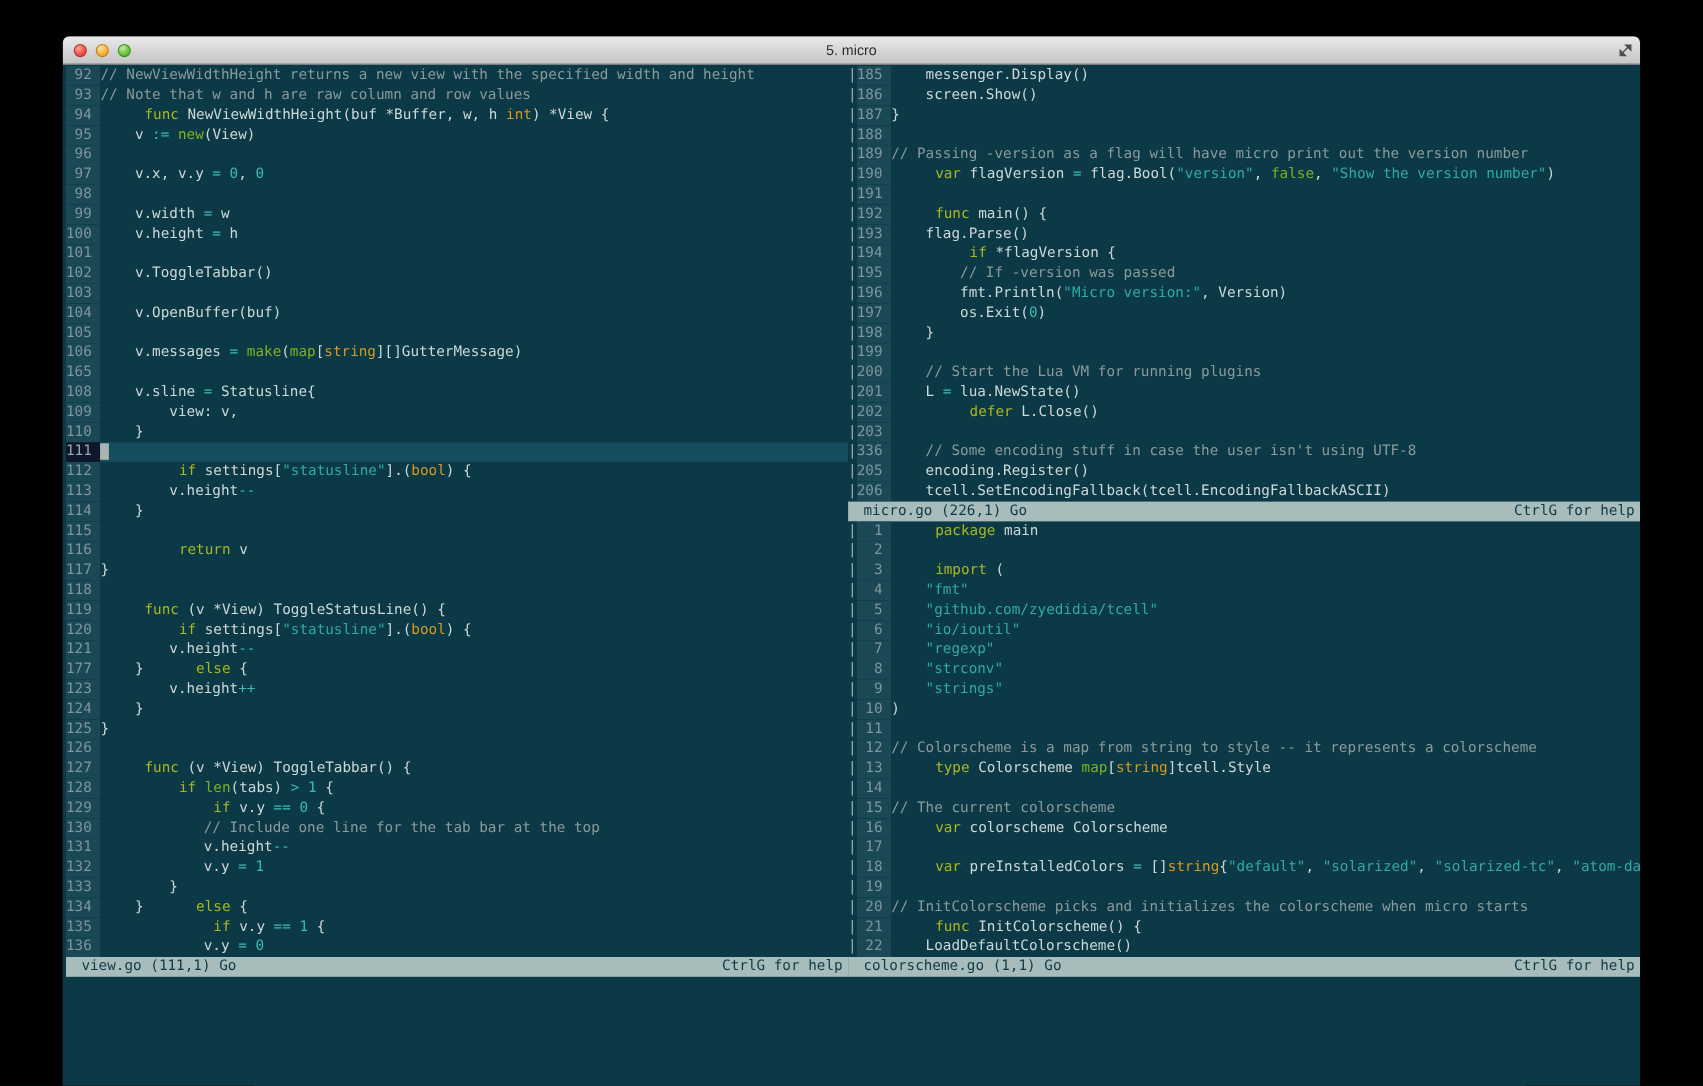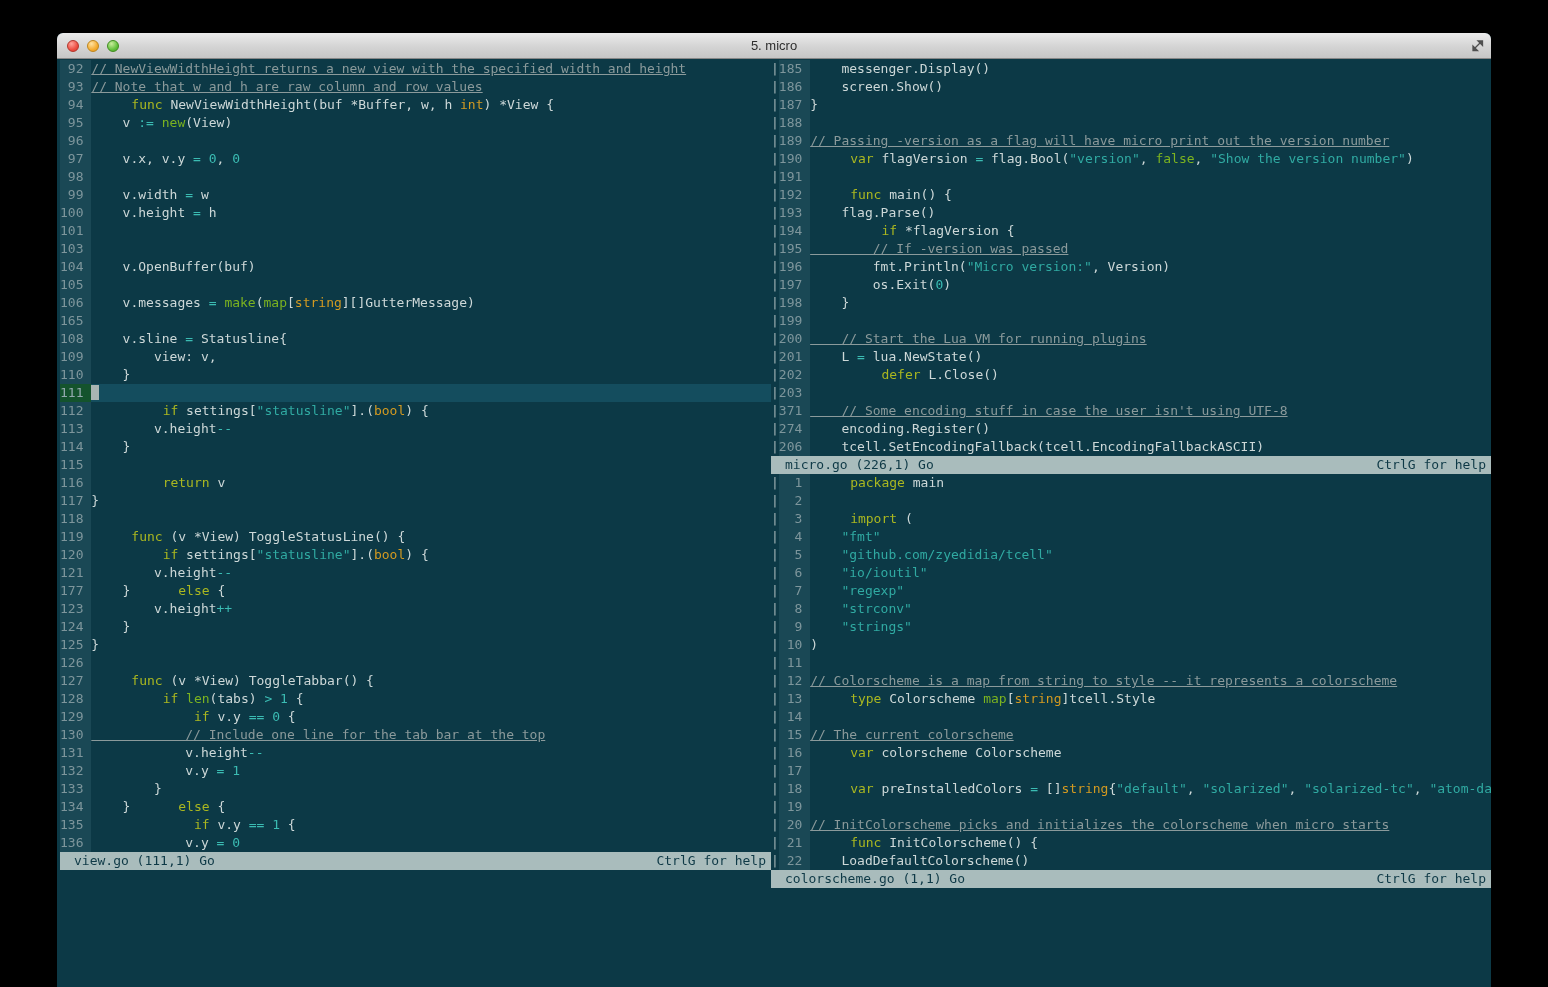--- a/index.html
+++ b/index.html
@@ -25,27 +25,27 @@
   .content{position:absolute;top:26px;left:0;right:0;bottom:0;
     display:flex;box-sizing:border-box;padding:1px 0 0 3px;
     font-family:"DejaVu Sans Mono",monospace;font-size:13px;line-height:18px;}
   .col-left{width:711px;display:flex;flex-direction:column;flex:none;}
   .col-right{flex:1;min-width:0;display:flex;flex-direction:column;overflow:hidden;}
   .pane{display:flex;flex-direction:column;flex:none;overflow:hidden;}
 
   .row{height:18px;display:flex;white-space:pre;flex:none;overflow:hidden;}
   .pipe{color:#9fb2b4;background:#0c3946;flex:none;}
   .gutter{color:#7e969c;background:#1a4855;flex:none;}
-  .gutter-cur{background:#14532d;color:#93a9ae;}
+  .gutter-cur{background:#0f172a;color:#93a9ae;}
   .code{flex:1;white-space:pre;}
   .cursor-line{background:#144d5e;}
   .cursor-block{background:#a9b5b3;color:#a9b5b3;}
 
   .sg-n{color:#cdd8d8;}
-  .sg-c{color:#8b9a9b;text-decoration:underline;}
+  .sg-c{color:#8b9a9b;}
   .sg-k{color:#aab720;padding-left:40px;}
   .sg-g{color:#7cb320;}
   .sg-t{color:#d39a21;}
   .sg-s{color:#30aaa2;}
   .sg-o{color:#3bbcb3;}
   .sg-d{color:#3bbcb3;}
 
   .statusbar{height:18px;flex:none;background:#a9bcbc;color:#0e3946;
     display:flex;justify-content:space-between;white-space:pre;
     padding:0 5px 0 14px;box-sizing:border-box;}
@@ -78,20 +78,21 @@
           <div class="row"><span class="gutter"> 92 </span><span class="code"><span class="sg-c">// NewViewWidthHeight returns a new view with the specified width and height</span></span></div>
           <div class="row"><span class="gutter"> 93 </span><span class="code"><span class="sg-c">// Note that w and h are raw column and row values</span></span></div>
           <div class="row"><span class="gutter"> 94 </span><span class="code"><span class="sg-k">func</span><span class="sg-n"> NewViewWidthHeight(buf *Buffer, w, h </span><span class="sg-t">int</span><span class="sg-n">) *View {</span></span></div>
           <div class="row"><span class="gutter"> 95 </span><span class="code"><span class="sg-n">    v </span><span class="sg-o">:=</span><span class="sg-n"> </span><span class="sg-g">new</span><span class="sg-n">(View)</span></span></div>
           <div class="row"><span class="gutter"> 96 </span><span class="code"></span></div>
           <div class="row"><span class="gutter"> 97 </span><span class="code"><span class="sg-n">    v.x, v.y </span><span class="sg-o">=</span><span class="sg-n"> </span><span class="sg-d">0</span><span class="sg-n">, </span><span class="sg-d">0</span></span></div>
           <div class="row"><span class="gutter"> 98 </span><span class="code"></span></div>
           <div class="row"><span class="gutter"> 99 </span><span class="code"><span class="sg-n">    v.width </span><span class="sg-o">=</span><span class="sg-n"> w</span></span></div>
           <div class="row"><span class="gutter">100 </span><span class="code"><span class="sg-n">    v.height </span><span class="sg-o">=</span><span class="sg-n"> h</span></span></div>
           <div class="row"><span class="gutter">101 </span><span class="code"></span></div>
+          <div class="row"><span class="gutter">102 </span><span class="code"><span class="sg-n">    v.ToggleTabbar()</span></span></div>
           <div class="row"><span class="gutter">103 </span><span class="code"></span></div>
           <div class="row"><span class="gutter">104 </span><span class="code"><span class="sg-n">    v.OpenBuffer(buf)</span></span></div>
           <div class="row"><span class="gutter">105 </span><span class="code"></span></div>
           <div class="row"><span class="gutter">106 </span><span class="code"><span class="sg-n">    v.messages </span><span class="sg-o">=</span><span class="sg-n"> </span><span class="sg-g">make</span><span class="sg-n">(</span><span class="sg-g">map</span><span class="sg-n">[</span><span class="sg-t">string</span><span class="sg-n">][]GutterMessage)</span></span></div>
           <div class="row"><span class="gutter">165 </span><span class="code"></span></div>
           <div class="row"><span class="gutter">108 </span><span class="code"><span class="sg-n">    v.sline </span><span class="sg-o">=</span><span class="sg-n"> Statusline{</span></span></div>
           <div class="row"><span class="gutter">109 </span><span class="code"><span class="sg-n">        view: v,</span></span></div>
           <div class="row"><span class="gutter">110 </span><span class="code"><span class="sg-n">    }</span></span></div>
           <div class="row"><span class="gutter gutter-cur">111 </span><span class="code cursor-line"><span class="cursor-block"> </span></span></div>
           <div class="row"><span class="gutter">112 </span><span class="code"><span class="sg-n">    </span><span class="sg-k">if</span><span class="sg-n"> settings[</span><span class="sg-s">"statusline"</span><span class="sg-n">].(</span><span class="sg-t">bool</span><span class="sg-n">) {</span></span></div>
@@ -140,22 +141,22 @@
           <div class="row"><span class="pipe">|</span><span class="gutter">194 </span><span class="code"><span class="sg-n">    </span><span class="sg-k">if</span><span class="sg-n"> *flagVersion {</span></span></div>
           <div class="row"><span class="pipe">|</span><span class="gutter">195 </span><span class="code"><span class="sg-c">        // If -version was passed</span></span></div>
           <div class="row"><span class="pipe">|</span><span class="gutter">196 </span><span class="code"><span class="sg-n">        fmt.Println(</span><span class="sg-s">"Micro version:"</span><span class="sg-n">, Version)</span></span></div>
           <div class="row"><span class="pipe">|</span><span class="gutter">197 </span><span class="code"><span class="sg-n">        os.Exit(</span><span class="sg-d">0</span><span class="sg-n">)</span></span></div>
           <div class="row"><span class="pipe">|</span><span class="gutter">198 </span><span class="code"><span class="sg-n">    }</span></span></div>
           <div class="row"><span class="pipe">|</span><span class="gutter">199 </span><span class="code"></span></div>
           <div class="row"><span class="pipe">|</span><span class="gutter">200 </span><span class="code"><span class="sg-c">    // Start the Lua VM for running plugins</span></span></div>
           <div class="row"><span class="pipe">|</span><span class="gutter">201 </span><span class="code"><span class="sg-n">    L </span><span class="sg-o">=</span><span class="sg-n"> lua.NewState()</span></span></div>
           <div class="row"><span class="pipe">|</span><span class="gutter">202 </span><span class="code"><span class="sg-n">    </span><span class="sg-k">defer</span><span class="sg-n"> L.Close()</span></span></div>
           <div class="row"><span class="pipe">|</span><span class="gutter">203 </span><span class="code"></span></div>
-          <div class="row"><span class="pipe">|</span><span class="gutter">371 </span><span class="code"><span class="sg-c">    // Some encoding stuff in case the user isn't using UTF-8</span></span></div>
-          <div class="row"><span class="pipe">|</span><span class="gutter">274 </span><span class="code"><span class="sg-n">    encoding.Register()</span></span></div>
+          <div class="row"><span class="pipe">|</span><span class="gutter">336 </span><span class="code"><span class="sg-c">    // Some encoding stuff in case the user isn't using UTF-8</span></span></div>
+          <div class="row"><span class="pipe">|</span><span class="gutter">205 </span><span class="code"><span class="sg-n">    encoding.Register()</span></span></div>
           <div class="row"><span class="pipe">|</span><span class="gutter">206 </span><span class="code"><span class="sg-n">    tcell.SetEncodingFallback(tcell.EncodingFallbackASCII)</span></span></div>
         </div>
       <div class="statusbar">
         <span>micro.go (226,1) Go</span>
         <span>CtrlG for help</span>
       </div>
       <div class="pane">
           <div class="row"><span class="pipe">|</span><span class="gutter">  1 </span><span class="code"><span class="sg-k">package</span><span class="sg-n"> main</span></span></div>
           <div class="row"><span class="pipe">|</span><span class="gutter">  2 </span><span class="code"></span></div>
           <div class="row"><span class="pipe">|</span><span class="gutter">  3 </span><span class="code"><span class="sg-k">import</span><span class="sg-n"> (</span></span></div>

